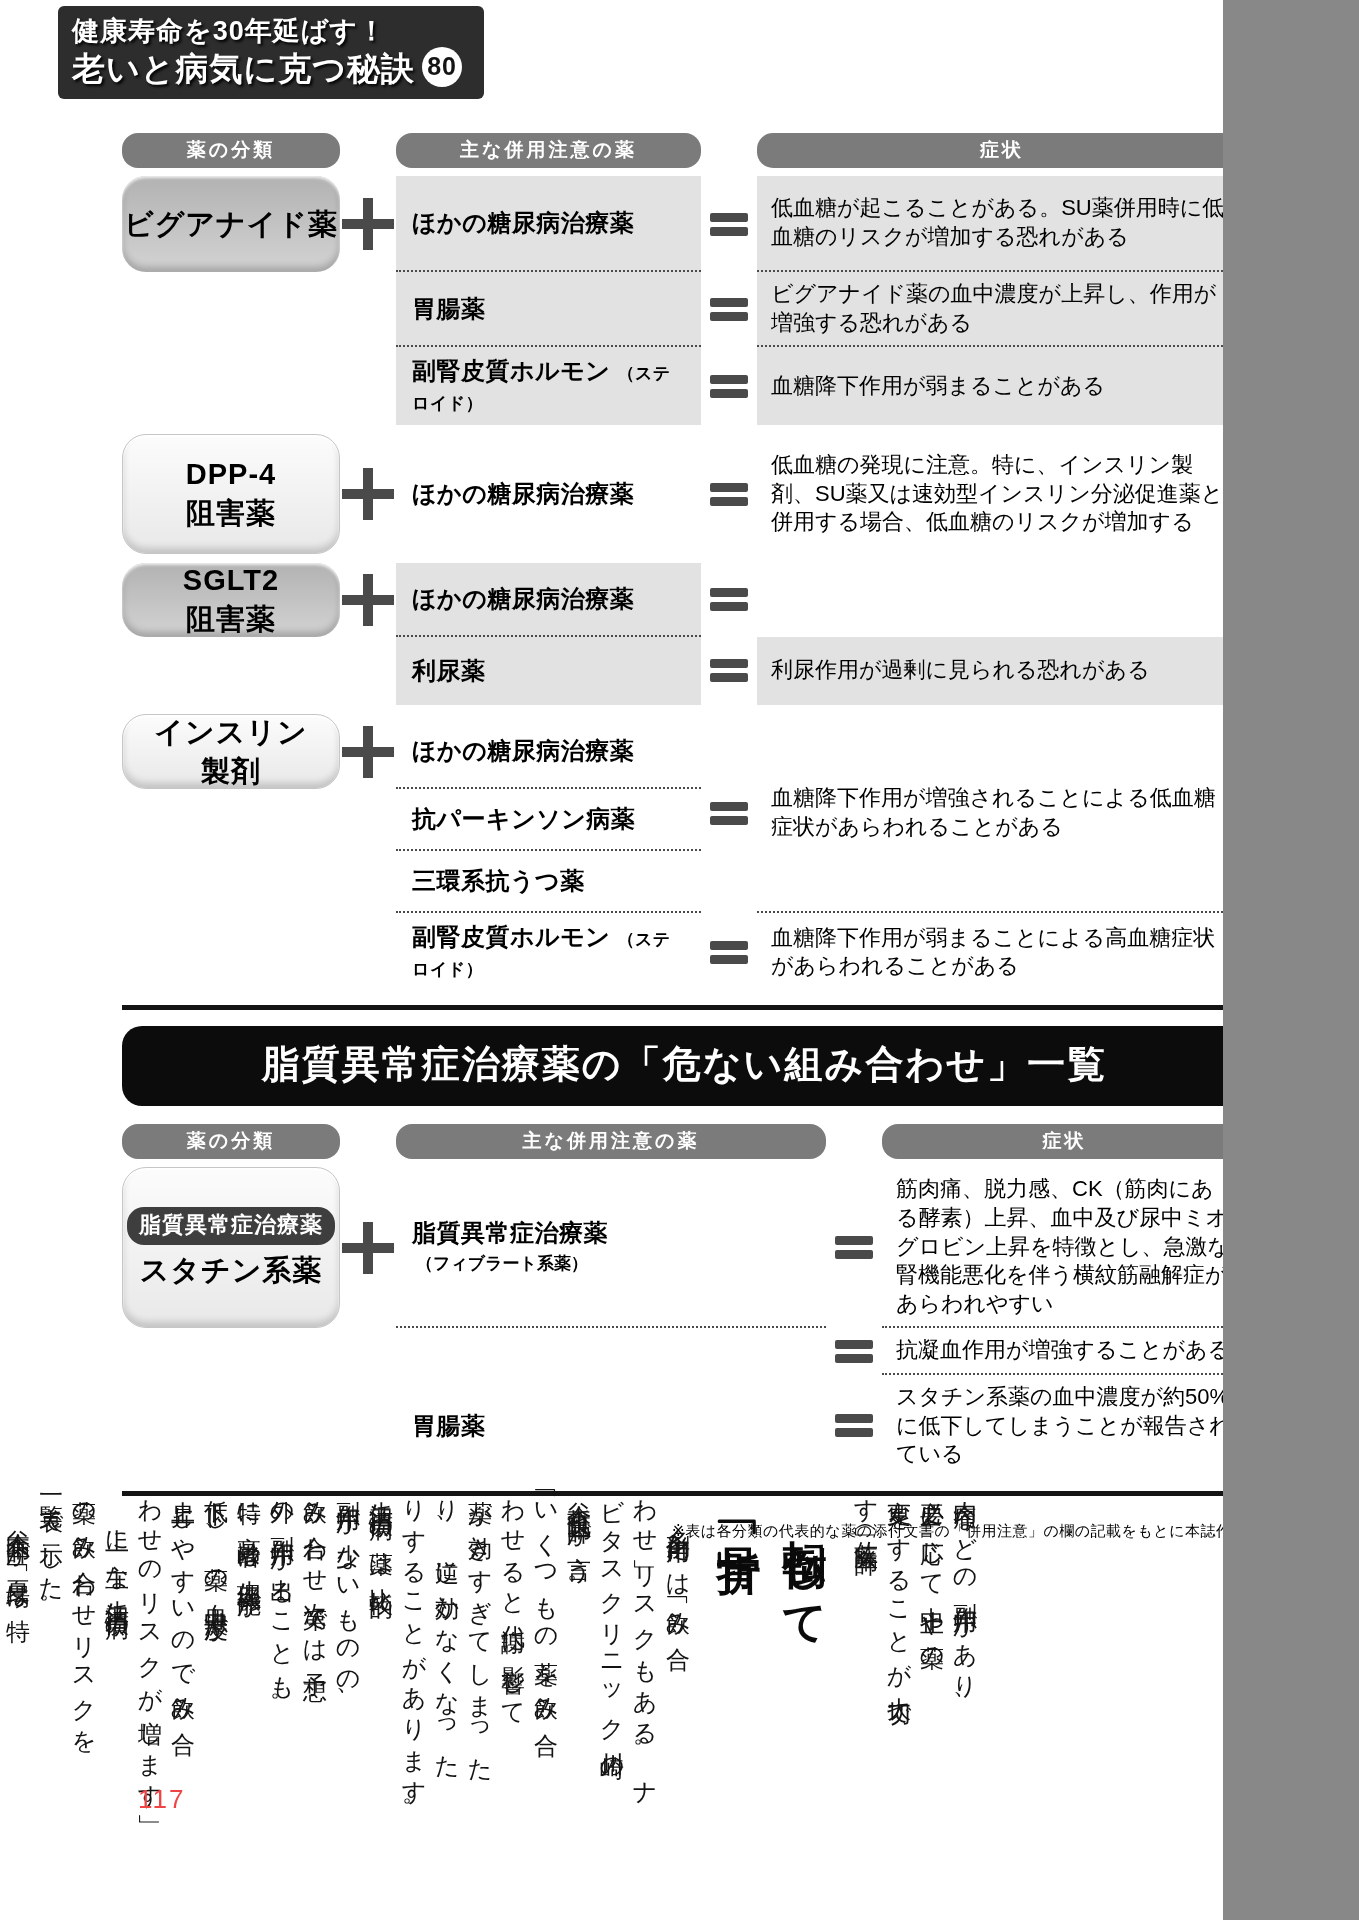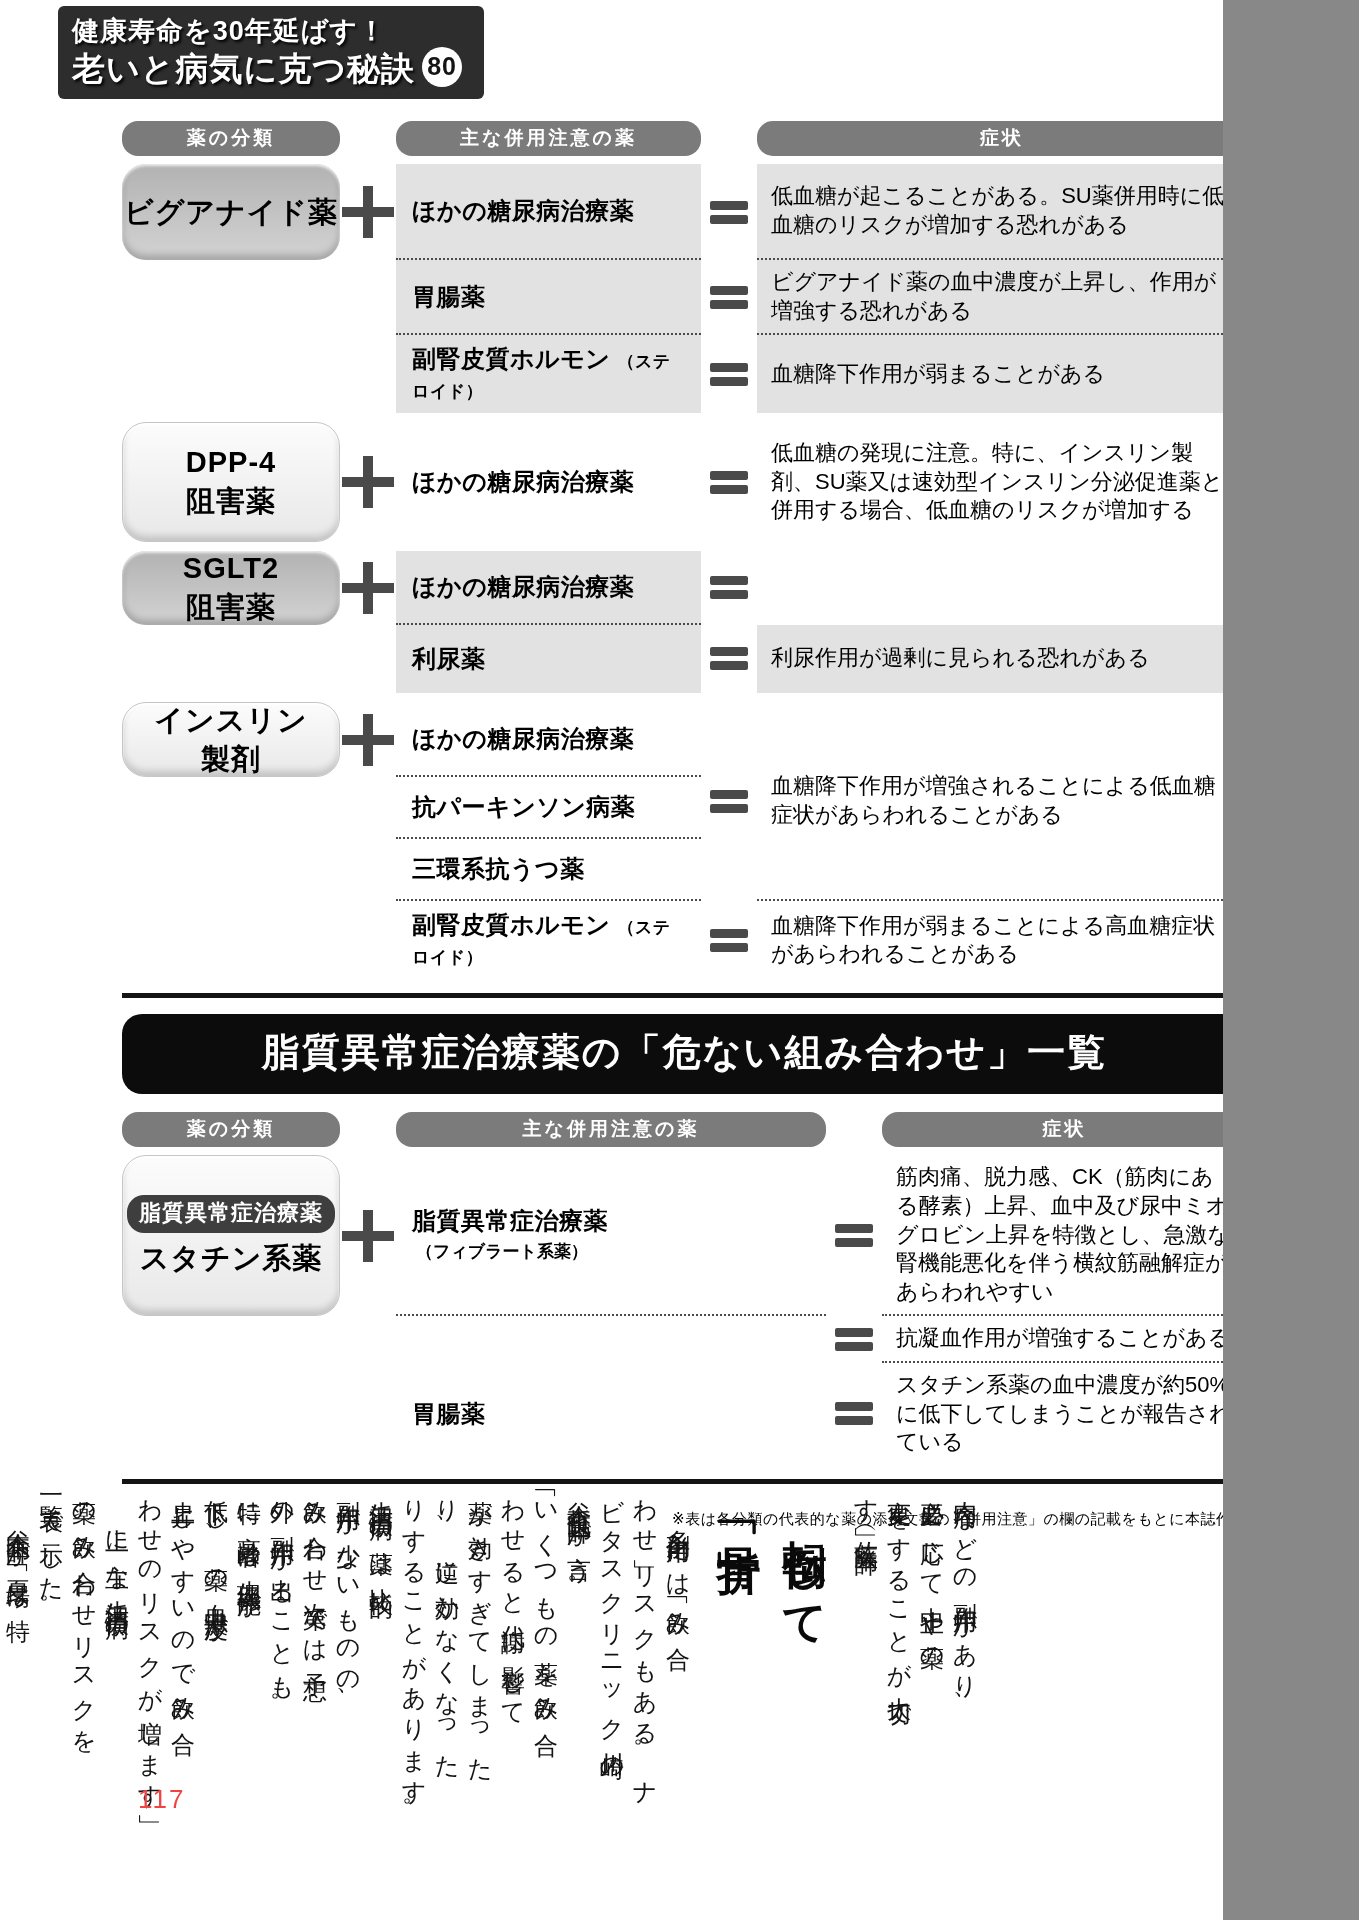--- a/index.html
+++ b/index.html
@@ -8,21 +8,21 @@
 
   
   .badge{position:absolute;left:58px;top:6px;width:426px;background:#2d2d2d;border-radius:6px;
          color:#fff;font-weight:bold;padding:10px 14px 12px;box-sizing:border-box;}
   .badge .l1{font-size:27px;letter-spacing:1px;text-shadow:2px 2px 3px #000;line-height:1.15;}
   .badge .l2{font-size:33px;letter-spacing:1px;text-shadow:2px 2px 3px #000;display:flex;align-items:flex-end;gap:7px;line-height:1.1;}
   .badge .circle{display:inline-flex;flex:0 0 auto;width:40px;height:40px;border-radius:50%;background:#fff;color:#141414;
                  align-items:center;justify-content:center;font-size:25px;font-weight:bold;text-shadow:none;}
 
   
-  .content{position:absolute;left:122px;top:121px;width:1125px;}
+  .content{position:absolute;left:122px;top:133px;width:1125px;}
 
   .pillrow{display:grid;grid-template-columns:218px 56px 305px 56px 1fr;margin-bottom:8px;}
   .pillrow.t2{grid-template-columns:218px 56px 430px 56px 1fr;}
   .pill{background:#7b7b7b;color:#fff;text-align:center;border-radius:16px;font-size:19px;
         font-weight:bold;padding:4px 0 5px;letter-spacing:3px;}
   .pill.c1{grid-column:1;} .pill.c3{grid-column:3;} .pill.c5{grid-column:5;}
 
   .trow{display:grid;grid-template-columns:218px 56px 305px 56px 1fr;margin-bottom:9px;}
   .trow.t2{grid-template-columns:218px 56px 430px 56px 1fr;}
 

